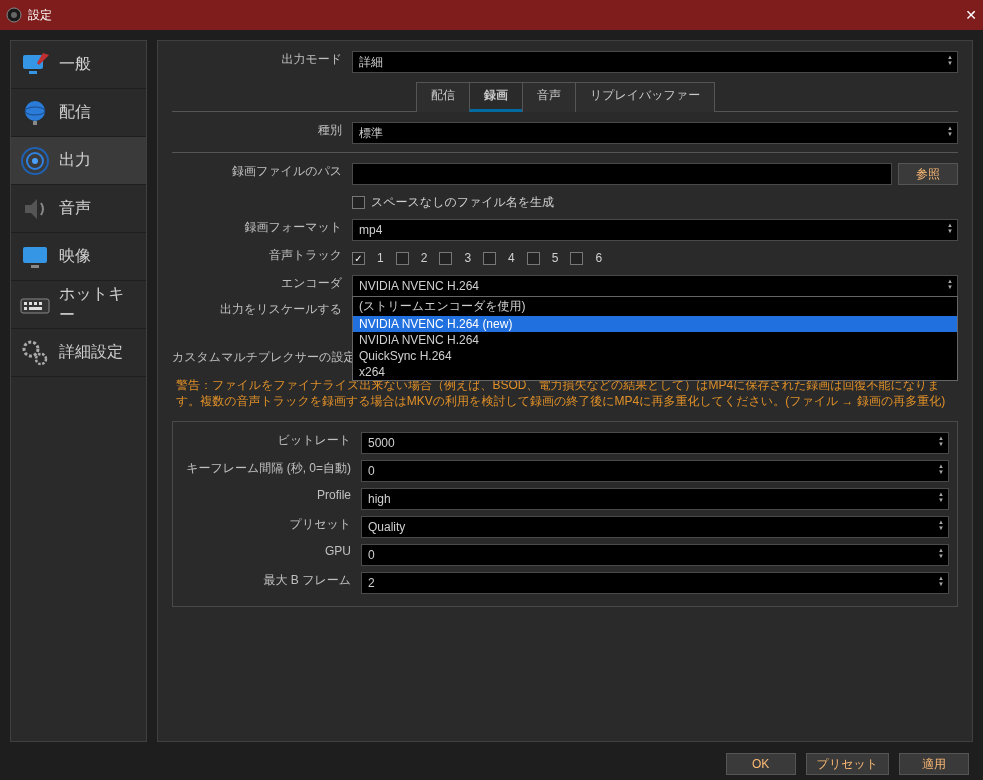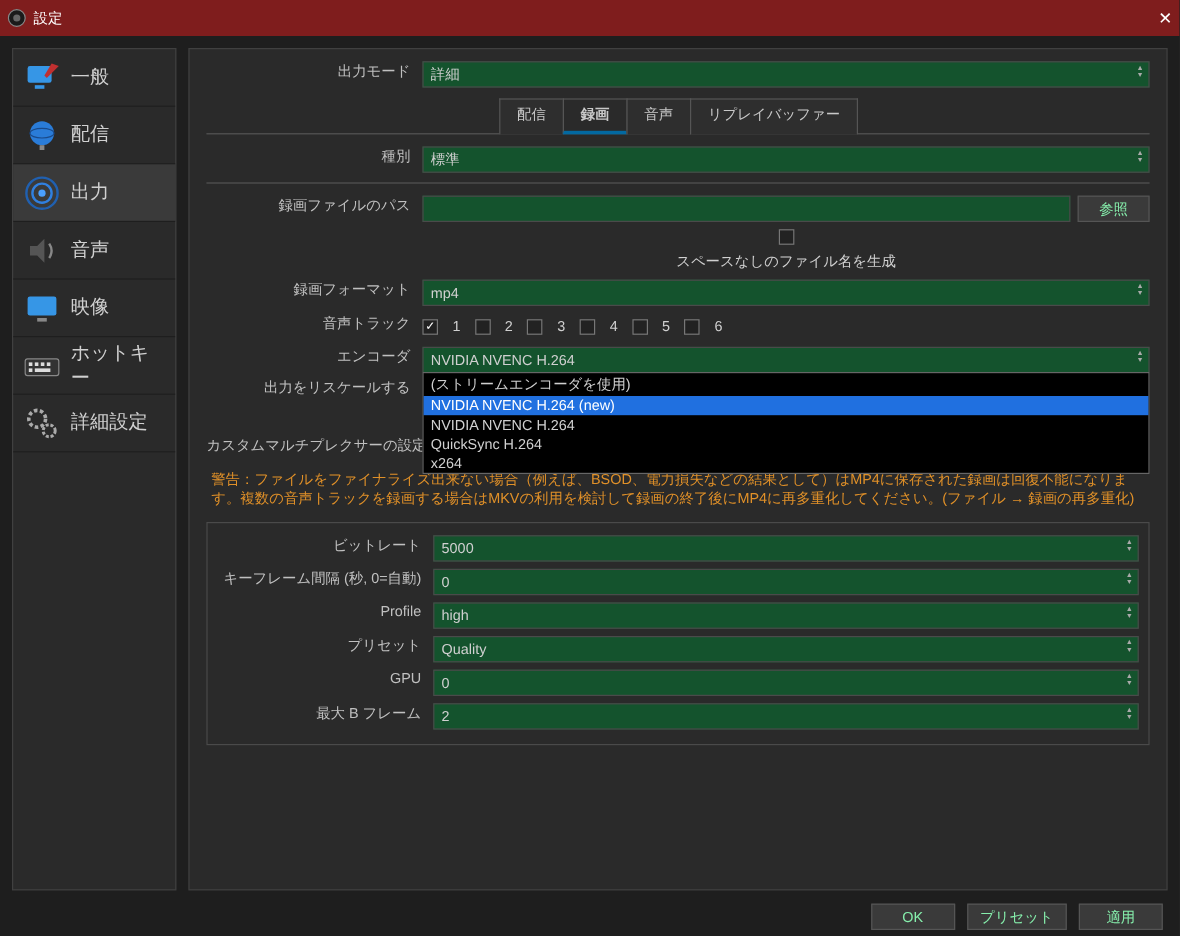--- a/index.html
+++ b/index.html
@@ -55,52 +55,52 @@
   margin-bottom: 6px; min-height: 22px;
 }
 .form-label {
   width: 180px; text-align: right;
   padding-right: 10px; color: #c0c0c0;
 }
 .form-ctrl { flex: 1; }
 
 .select, .text-input {
   width: 100%; height: 22px;
-  background: #14532d; border: 1px solid #4a4a4a;
+  background: #000000; border: 1px solid #4a4a4a;
   color: #d0d0d0; padding: 2px 6px;
   position: relative;
   display: flex; align-items: center;
 }
 .select .updown {
   position: absolute; right: 4px; top: 2px;
   display: flex; flex-direction: column; font-size: 6px; line-height: 6px;
   color: #aaa;
 }
 .path-row { display: flex; gap: 6px; }
 .path-row .text-input { flex: 1; }
 .btn {
   height: 22px; min-width: 60px;
   background: #3a3a3a; border: 1px solid #555;
-  color: #86efac; padding: 0 10px; cursor: pointer;
+  color: #fdba74; padding: 0 10px; cursor: pointer;
   display: inline-flex; align-items: center; justify-content: center;
 }
 
 .tabs {
   display: flex; justify-content: center; gap: 0;
   border-bottom: 1px solid #555; margin: 8px 0 10px 0;
 }
 .tab {
   padding: 4px 14px 5px 14px;
   border: 1px solid #555; border-bottom: none;
   background: #2e2e2e; color: #c8c8c8; cursor: pointer;
   position: relative; top: 1px; margin-right: -1px;
 }
 .tab.selected { background: #2a2a2a; border-bottom: 3px solid #0369a1; font-weight: bold; }
 
-.checkbox-row { display: flex; align-items: center; gap: 6px; flex-direction: column; }
+.checkbox-row { display: flex; align-items: center; gap: 6px; }
 .cb { width: 13px; height: 13px; background: #222; border: 1px solid #777; display:inline-flex; align-items:center; justify-content:center; font-size:10px; color:#fff; cursor:pointer;}
 .cb.checked::before { content: "✓"; }
 
 .tracks { display: flex; gap: 12px; align-items: center; }
 
 .dropdown-list {
   border: 1px solid #666; background: #000000;
   margin-top: -1px;
 }
 .dropdown-list .opt {

